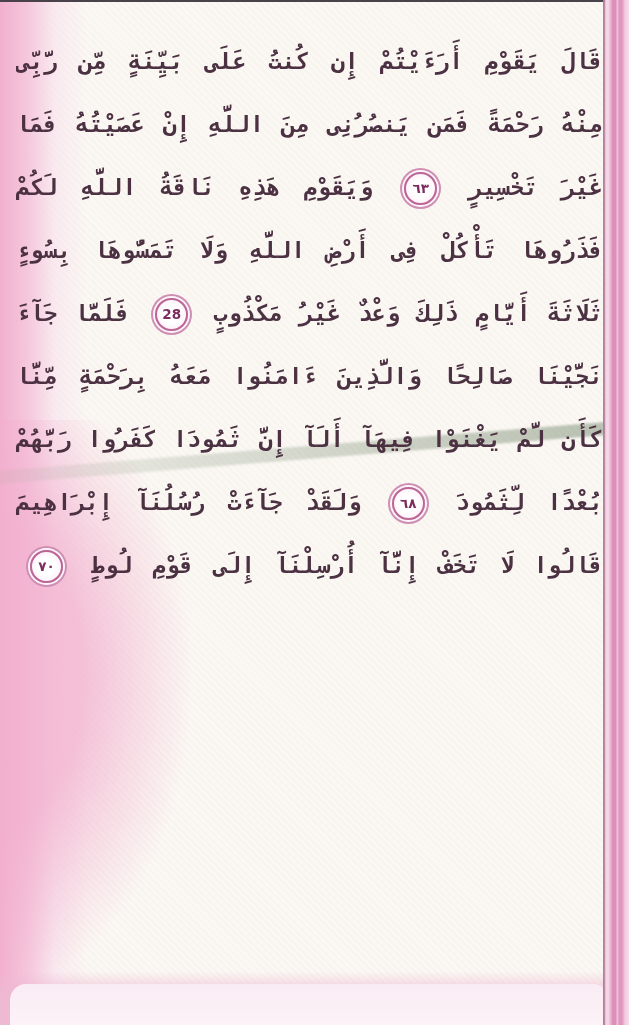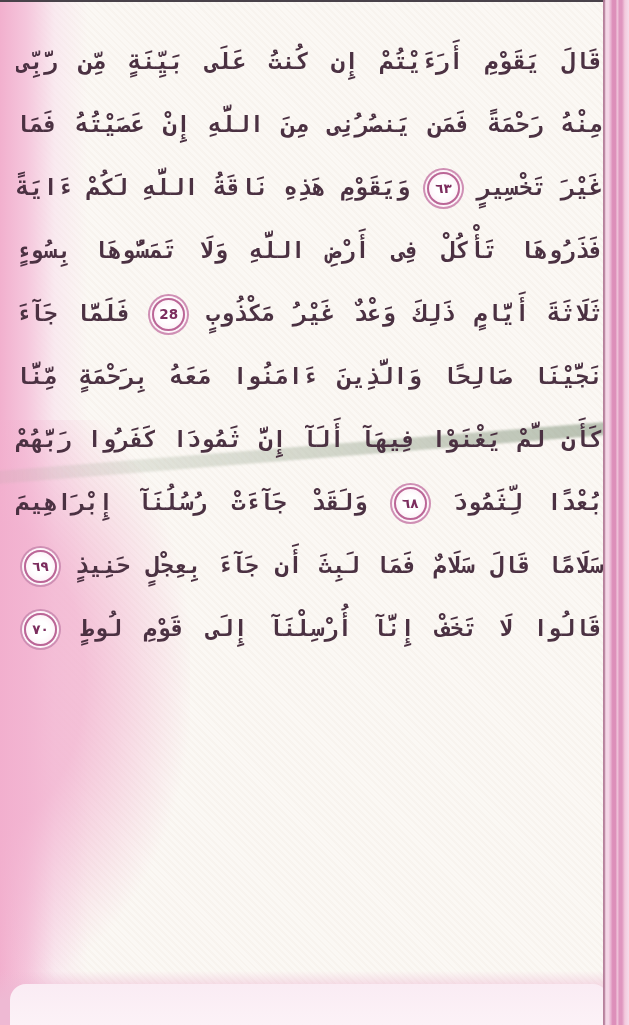--- a/index.html
+++ b/index.html
@@ -46,39 +46,38 @@
   
   .lines{position:absolute;left:16px;right:26px;top:30px;z-index:3;direction:rtl;}
   .line{height:63px;line-height:63px;text-align:justify;text-align-last:justify;
     color:var(--ink);font-size:23px;font-weight:bold;white-space:normal;overflow:hidden;}
   .txt{letter-spacing:0.5px;font-family:Liberation Mono, monospace;}
   .ayah-marker{display:inline-flex;align-items:center;justify-content:center;vertical-align:middle;
     width:29px;height:29px;border-radius:50%;
     border:2px solid var(--marker-ring);
     box-shadow:0 0 0 2px var(--marker-fill), 0 0 0 4px var(--marker-ring-outer);
     background:radial-gradient(circle, #fff 40%, var(--marker-fill) 70%, #f3cce2 100%);
-    color:var(--marker-digit);font-size:13.5px;font-weight:bold;line-height:1;margin:0 8px;}
+    color:var(--marker-digit);font-size:13.5px;font-weight:bold;line-height:1;margin:0 14px;}
 </style>
 </head>
 <body>
 
 <div class="screen">
   <div class="texture"></div>
   <div class="left-band"></div>
   <div class="pink-wash"></div>
   <div class="curl-line"></div>
   <div class="top-edge-line"></div>
   <div class="lines">
       <div class="line"><span class="txt">قَالَ يَقَوْمِ أَرَءَيْتُمْ إِن كُنتُ عَلَى بَيِّنَةٍ مِّن رَّبِّى وَءَاتَىنِى</span></div>
       <div class="line"><span class="txt">مِنْهُ رَحْمَةً فَمَن يَنصُرُنِى مِنَ اللَّهِ إِنْ عَصَيْتُهُ فَمَا تَزِيدُونَنِى</span></div>
       <div class="line"><span class="txt">غَيْرَ تَخْسِيرٍ</span> <span class="ayah-marker">٦٣</span> <span class="txt">وَيَقَوْمِ هَذِهِ نَاقَةُ اللَّهِ لَكُمْ ءَايَةً</span></div>
       <div class="line"><span class="txt">فَذَرُوهَا تَأْكُلْ فِى أَرْضِ اللَّهِ وَلَا تَمَسُّوهَا بِسُوءٍ فَيَأْخُذَكُمْ</span></div>
       <div class="line"><span class="txt">ثَلَاثَةَ أَيَّامٍ ذَلِكَ وَعْدٌ غَيْرُ مَكْذُوبٍ</span> <span class="ayah-marker">28</span> <span class="txt">فَلَمَّا جَآءَ أَمْرُنَا</span></div>
       <div class="line"><span class="txt">نَجَّيْنَا صَالِحًا وَالَّذِينَ ءَامَنُوا مَعَهُ بِرَحْمَةٍ مِّنَّا وَمِنْ</span></div>
       <div class="line"><span class="txt">كَأَن لَّمْ يَغْنَوْا فِيهَآ أَلَآ إِنَّ ثَمُودَا كَفَرُوا رَبَّهُمْ أَلَا</span></div>
       <div class="line"><span class="txt">بُعْدًا لِّثَمُودَ</span> <span class="ayah-marker">٦٨</span> <span class="txt">وَلَقَدْ جَآءَتْ رُسُلُنَآ إِبْرَاهِيمَ بِالْبُشْرَى قَالُوا</span></div>
-      <div class="line"><span class="txt">سَلَامًا قَالَ سَلَامٌ فَمَا لَبِثَ أَن جَآءَ بِعِجْلٍ حَنِيذٍ</span> <span class="ayah-marker">٦٩</span> </div>
       <div class="line"><span class="txt">قَالُوا لَا تَخَفْ إِنَّآ أُرْسِلْنَآ إِلَى قَوْمِ لُوطٍ</span> <span class="ayah-marker">٧٠</span> <span class="txt">وَامْرَأَتُهُ قَآئِمَةٌ</span></div>
     </div>
   <div class="bottom-gap"></div>
   <div class="next-page"></div>
   <div class="spine-band"></div>
 </div>
 
 </body></html>

